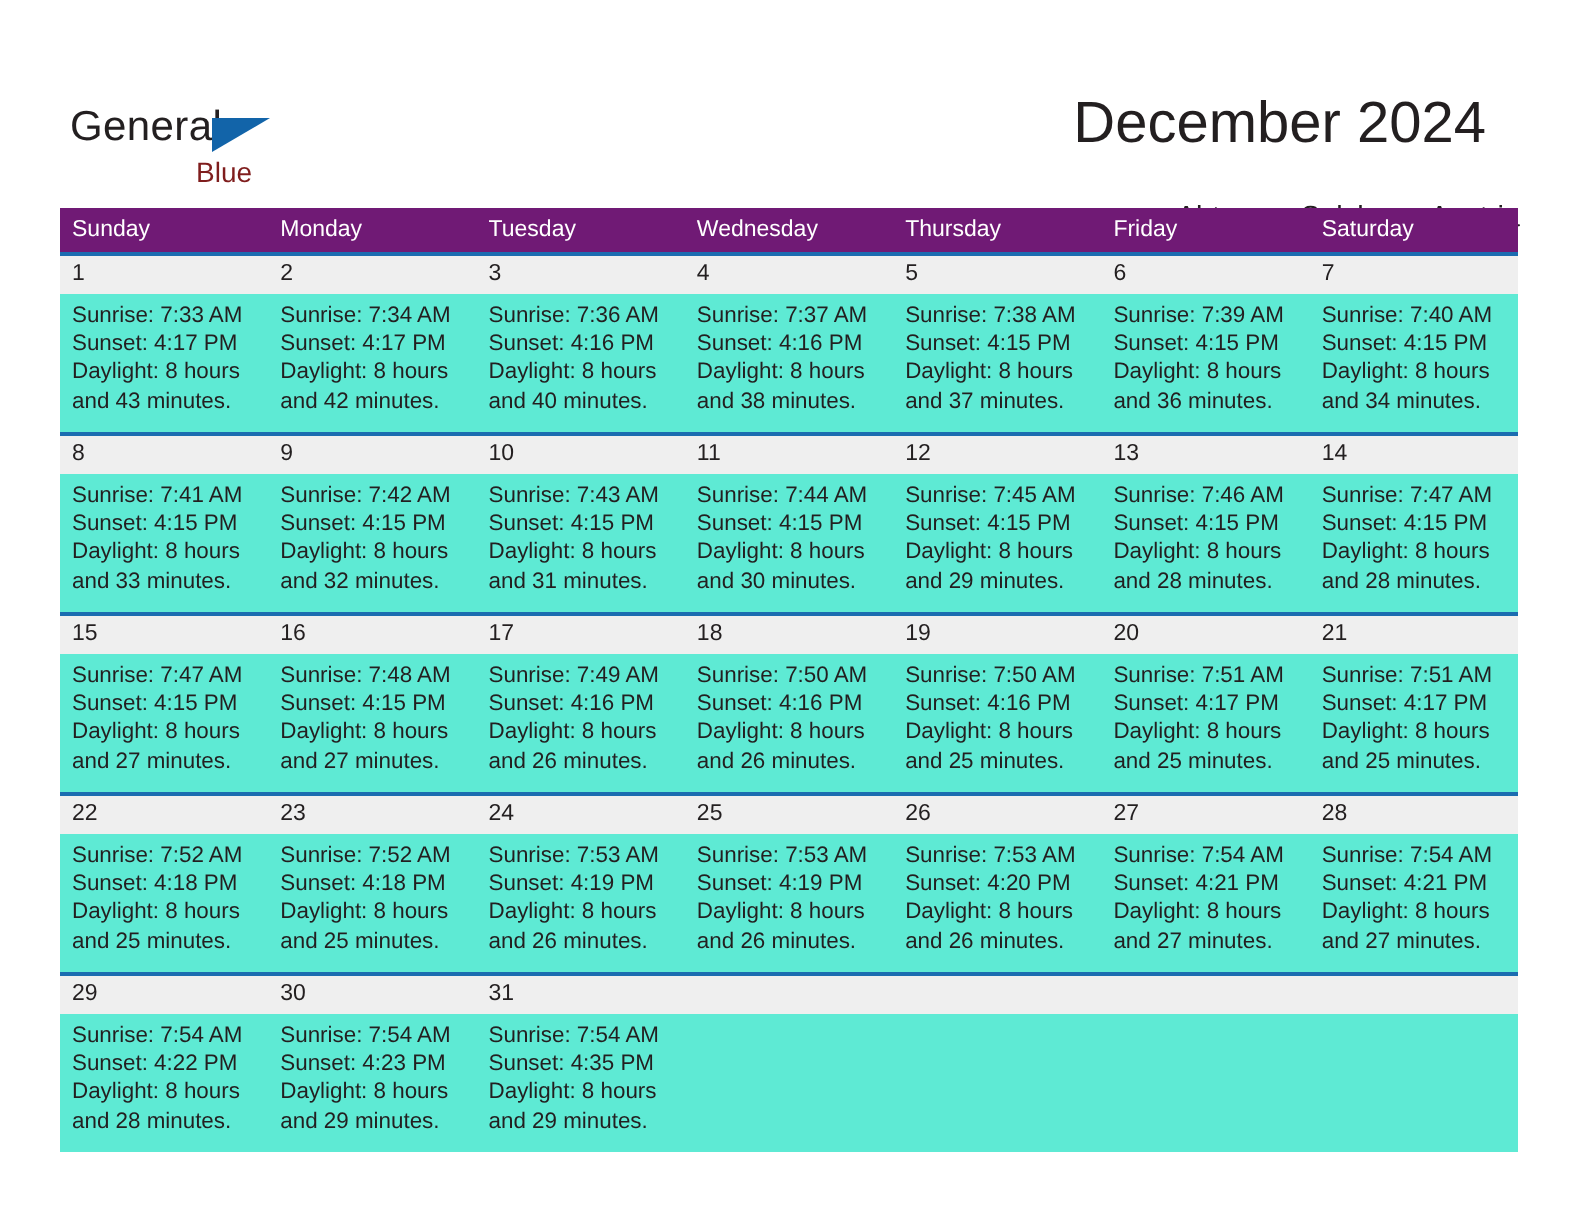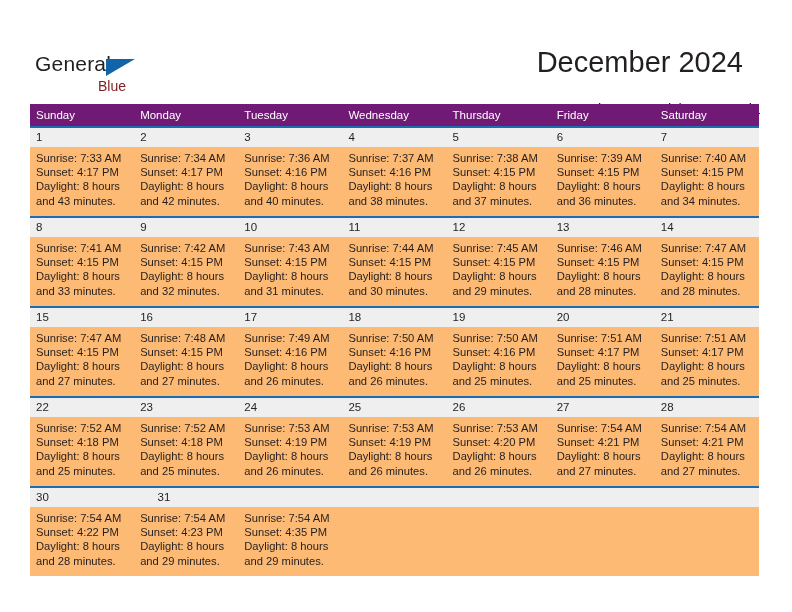--- a/index.html
+++ b/index.html
@@ -126,21 +126,21 @@
     flex: 1 1 0;
     font-size: 11.5px;
     line-height: 19px;
     padding-left: 6px;
     box-sizing: border-box;
     color: #231f20;
   }
   .week-body {
     display: flex;
     height: 69px;
-    background: #fdba74;
+    background: #5eead4;
   }
   .week-body .daycell {
     flex: 1 1 0;
     padding: 4px 6px 0 6px;
     box-sizing: border-box;
   }
   .daycell .line {
     font-size: 11.2px;
     line-height: 14.2px;
     color: #231f20;
@@ -398,20 +398,21 @@
           <div class="line">Sunrise: 7:54 AM</div>
           <div class="line">Sunset: 4:21 PM</div>
           <div class="line">Daylight: 8 hours</div>
           <div class="line">and 27 minutes.</div>
         </div>
       </div>
     </div>
 
     <div class="week">
       <div class="week-numbers">
+        <div class="daynum">29</div>
         <div class="daynum">30</div>
         <div class="daynum">31</div>
         <div class="daynum"></div>
         <div class="daynum"></div>
         <div class="daynum"></div>
         <div class="daynum"></div>
       </div>
       <div class="week-body">
         <div class="daycell">
           <div class="line">Sunrise: 7:54 AM</div>

